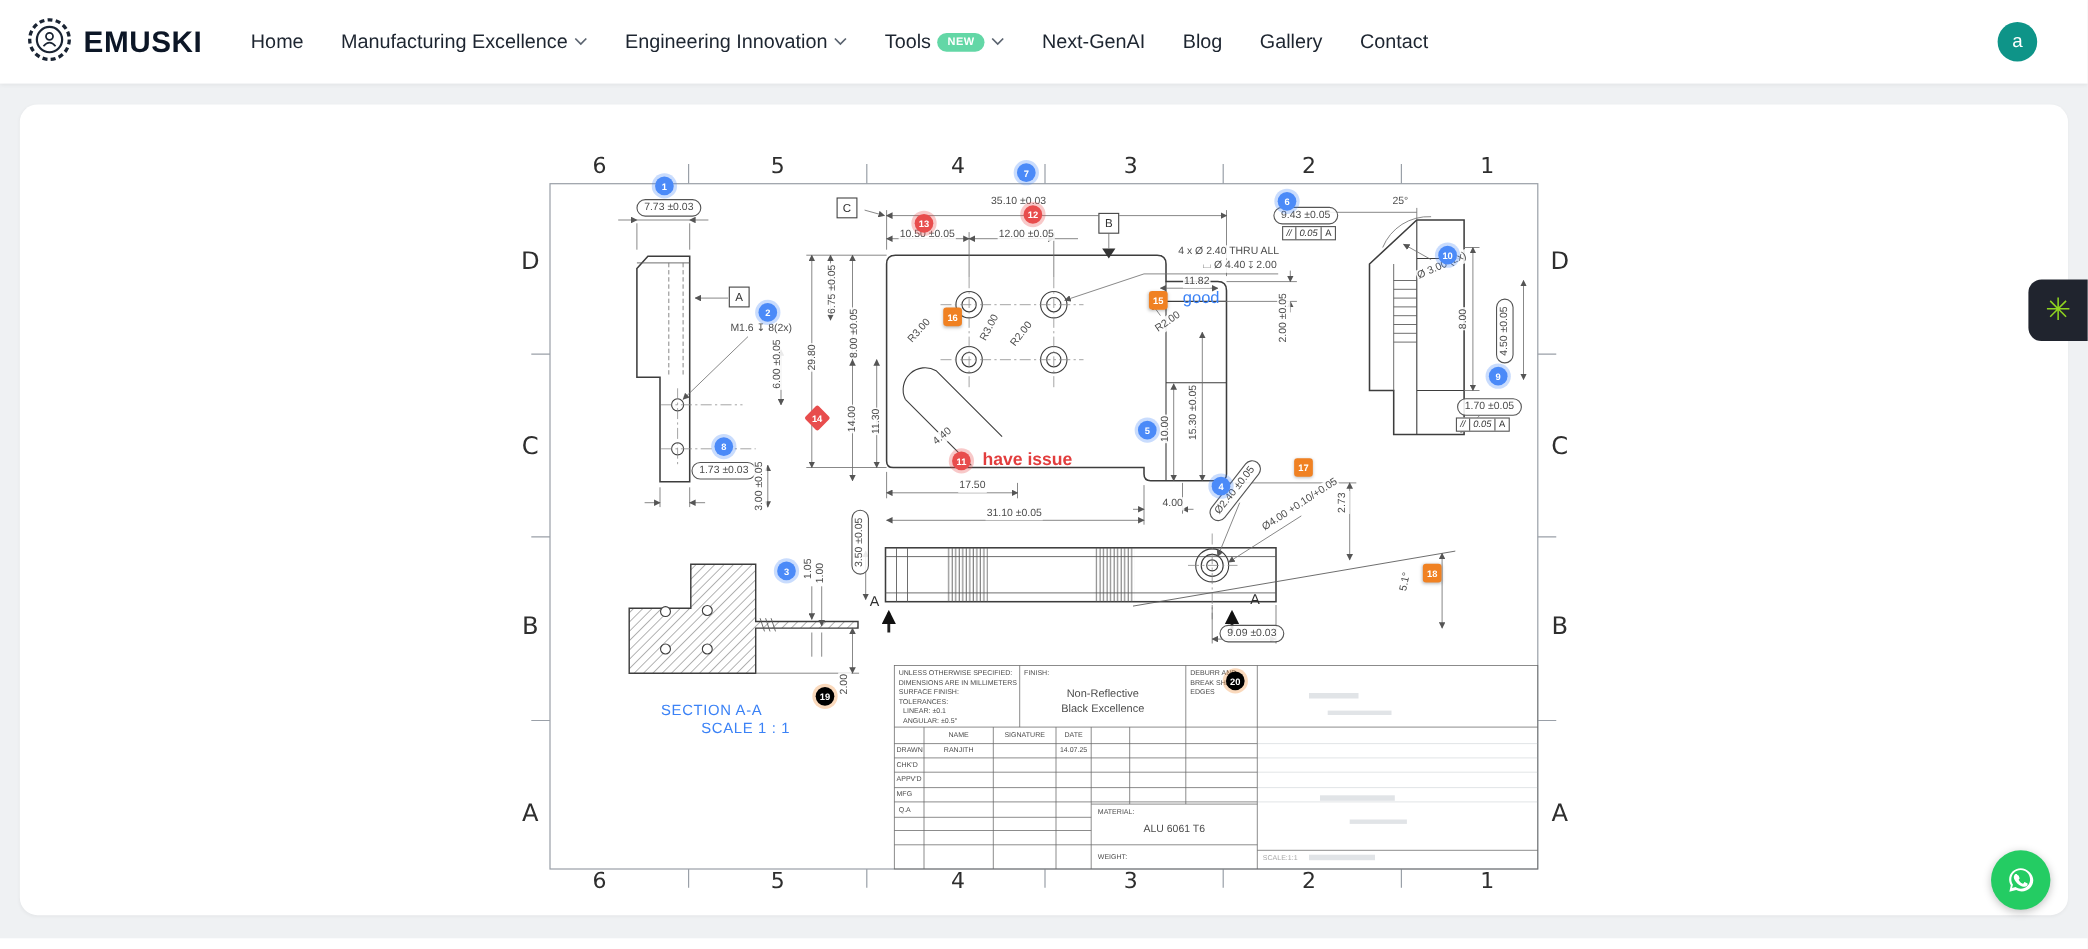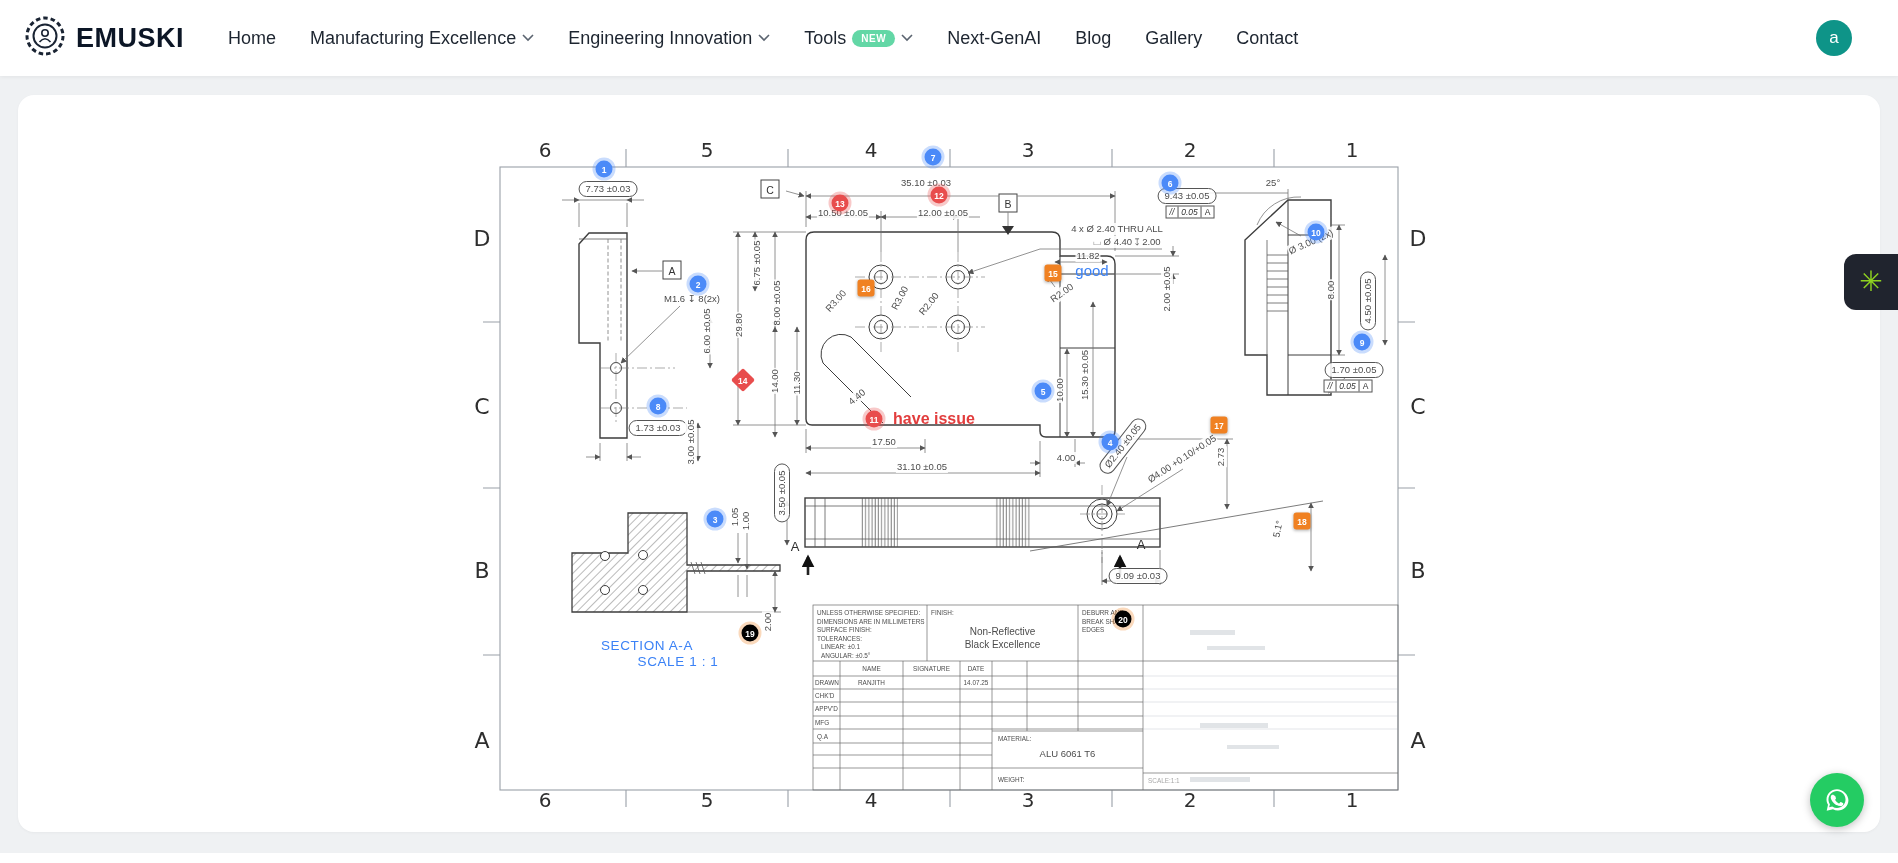--- a/index.html
+++ b/index.html
@@ -327,21 +327,21 @@
       <div class="gl rowl" style="left: 963px; top: 133px;">D</div>
       <div class="gl rowl" style="left: 27px; top: 301px;">C</div>
       <div class="gl rowl" style="left: 963px; top: 301px;">C</div>
       <div class="gl rowl" style="left: 27px; top: 465px;">B</div>
       <div class="gl rowl" style="left: 963px; top: 465px;">B</div>
       <div class="gl rowl" style="left: 27px; top: 635px;">A</div>
       <div class="gl rowl" style="left: 963px; top: 635px;">A</div>
       <div class="dim boxed" style="left: 153px; top: 84px; transform: translate(-50%, -50%);">7.73 ±0.03</div>
       <div class="dim" style="left: 471px; top: 78px; transform: translate(-50%, -50%);">35.10 ±0.03</div>
       <div class="dim" style="left: 388px; top: 108px; transform: translate(-50%, -50%);">10.50 ±0.05</div>
-      <div class="dim" style="left: 488px; top: 108px; transform: translate(-50%, -50%);">12.00 ±0.05</div>
+      <div class="dim" style="left: 478px; top: 108px; transform: translate(-50%, -50%);">12.00 ±0.05</div>
       <div class="dim boxed" style="left: 732px; top: 91px; transform: translate(-50%, -50%);">9.43 ±0.05</div>
       <div class="dim" style="left: 818px; top: 78px; transform: translate(-50%, -50%);">25°</div>
       <div class="dim" style="left: 662px; top: 124px; transform: translate(-50%, -50%);">4 x Ø 2.40 THRU ALL</div>
       <div class="dim" style="left: 672px; top: 137px; transform: translate(-50%, -50%);">⌴ Ø 4.40 ↧ 2.00</div>
       <div class="dim" style="left: 633px; top: 151px; transform: translate(-50%, -50%);">11.82</div>
       <div class="dim" style="left: 607px; top: 188px; transform: translate(-50%, -50%) rotate(-35deg);">R2.00</div>
       <div class="dim" style="left: 712px; top: 184px; transform: translate(-50%, -50%) rotate(-90deg);">2.00 ±0.05</div>
       <div class="dim" style="left: 237px; top: 194px; transform: translate(-50%, -50%);">M1.6 ↧ 8(2x)</div>
       <div class="dim" style="left: 252px; top: 226px; transform: translate(-50%, -50%) rotate(-90deg);">6.00 ±0.05</div>
       <div class="dim" style="left: 302px; top: 158px; transform: translate(-50%, -50%) rotate(-90deg);">6.75 ±0.05</div>
@@ -433,21 +433,21 @@
       </div>
       <div class="marker rd" style="left: 288px; top: 275px;">
         <span>14</span>
       </div>
       <div class="marker os" style="left: 598px; top: 168px;">
         <span>15</span>
       </div>
       <div class="marker os" style="left: 411px; top: 183px;">
         <span>16</span>
       </div>
-      <div class="marker os" style="left: 730px; top: 320px; margin-left: 34px;">
+      <div class="marker os" style="left: 730px; top: 320px;">
         <span>17</span>
       </div>
       <div class="marker os" style="left: 847px; top: 416px;">
         <span>18</span>
       </div>
       <div class="marker o" style="left: 295px; top: 528px;">
         <span>19</span>
       </div>
       <div class="marker o" style="left: 668px; top: 514px;">
         <span>20</span>

